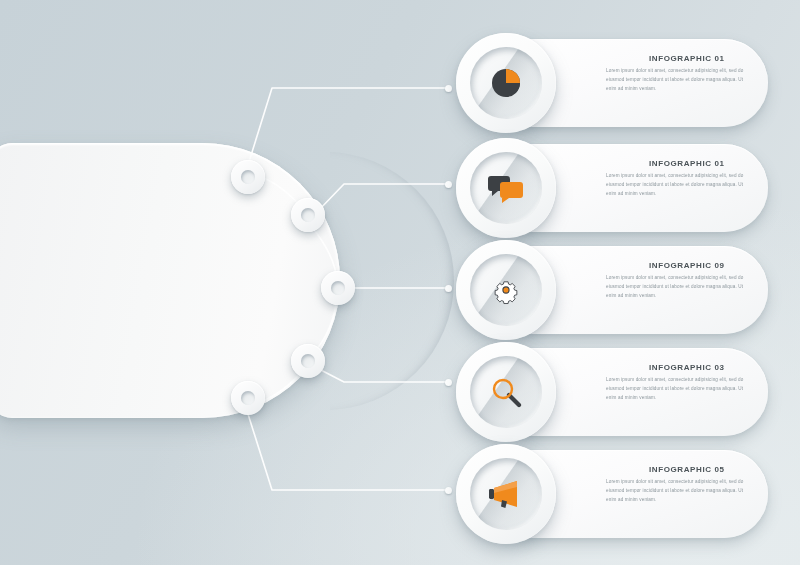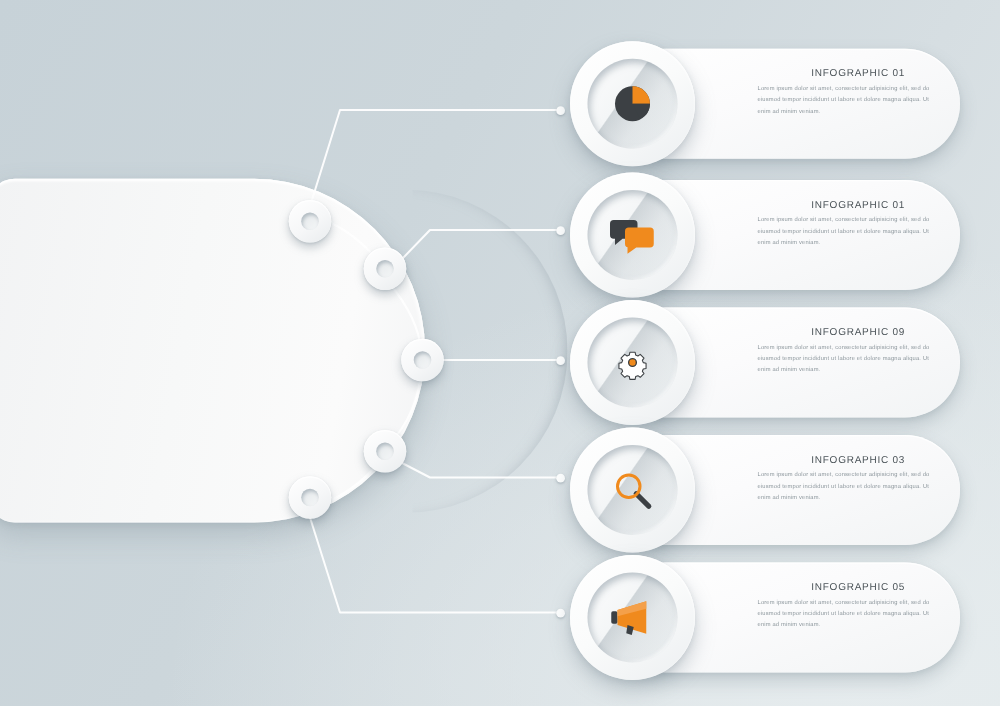--- a/index.html
+++ b/index.html
@@ -64,21 +64,21 @@
     position:absolute;left:32px;top:6px;width:280px;height:88px;
     background:linear-gradient(160deg,#ffffff 0%,#fbfbfc 42%,#f2f4f5 100%);
     border-radius:44px;
     box-shadow:0 7px 14px rgba(120,136,146,.30), 0 2px 4px rgba(120,136,146,.16),
                inset 0 1px 1px rgba(255,255,255,1);
   }
   .pill-text{
     position:absolute;left:118px;top:16px;width:142px;
   }
   .pill-title{
-    font-size:8px;font-weight:normal;letter-spacing:.6px;color:#4b5358;
+    font-size:8px;font-weight:bold;letter-spacing:.6px;color:#4b5358;
     margin:0 0 4px 0;line-height:1;padding-left:43px;
   }
   .pill-body{
     font-size:4.6px;line-height:1.95;color:#8c969c;letter-spacing:.15px;
     margin:0;
   }
 
   
   .circ-outer{
     position:absolute;left:0;top:0;width:100px;height:100px;border-radius:50%;

